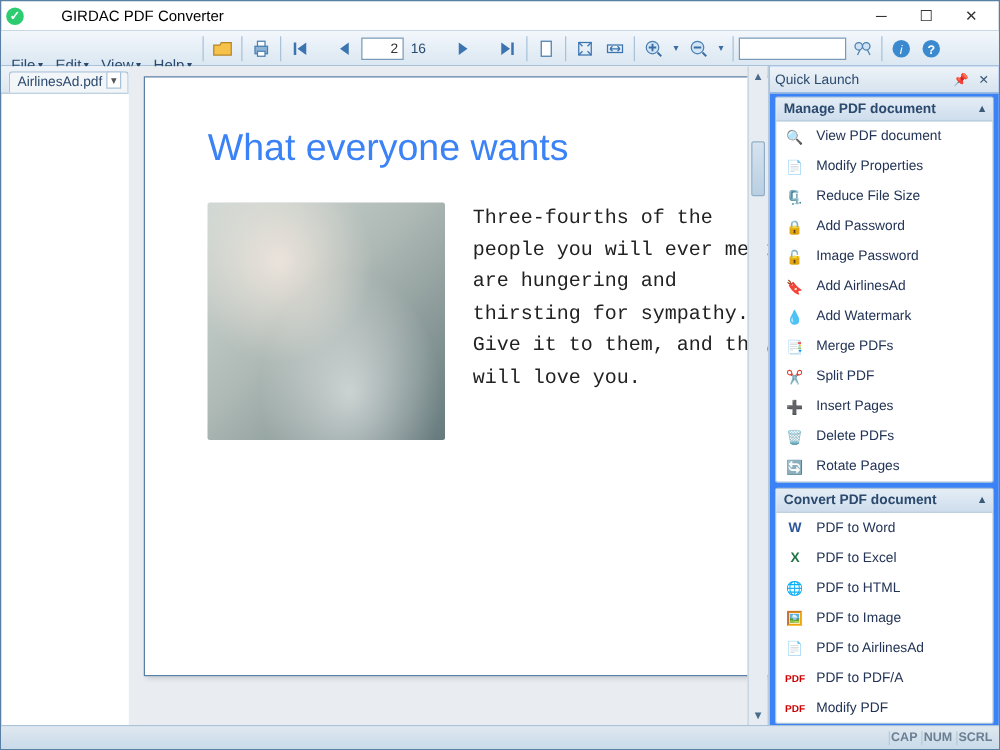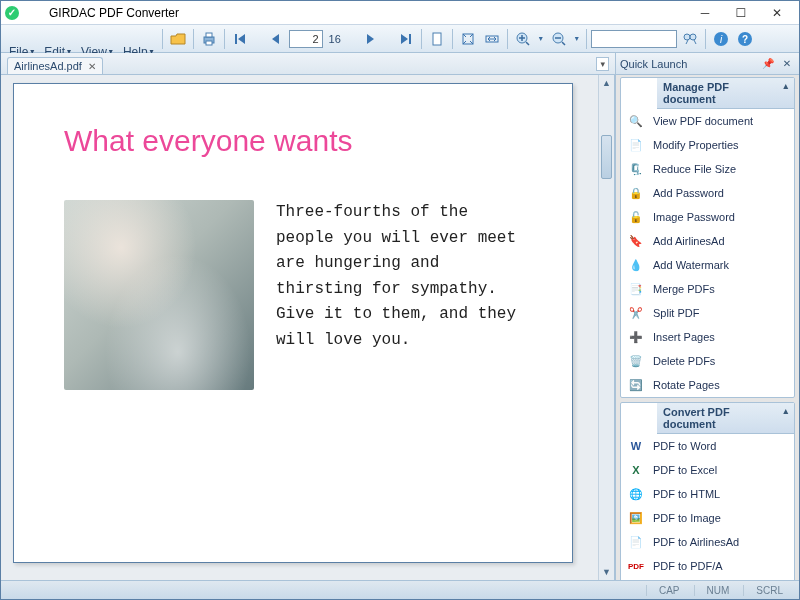--- a/index.html
+++ b/index.html
@@ -18,51 +18,51 @@
   .sep { width:1px;height:20px;background:#a9c2d8;margin:0 2px;}
   .tbtn { width:22px;height:22px;display:flex;align-items:center;justify-content:center;cursor:default;position:relative;}
   .tbtn svg{width:16px;height:16px;}
   .pagebox { width:34px;height:18px;background:#fff;border:1px solid #7a9bb8;font-size:11px;text-align:right;padding:0 3px;color:#333;}
   .pagecount { font-size:11px;color:#2b4a6e;padding:0 4px;}
   .searchbox { width:86px;height:18px;background:#fff;border:1px solid #7a9bb8;}
   .tbtn.round{width:22px;height:22px;}
   .tbtn.round svg circle{fill:#d0e5f7;stroke:#4a7fb0;}
   
   .content { flex:1; display:flex; min-height:0;}
-  .main { flex:1; display:flex; flex-direction:column; min-width:0;}
+  .main { flex:1; display:flex; flex-direction:row; min-width:0;}
   .tabstrip { height:22px; background:linear-gradient(#eef3f8,#dde7f0); border-bottom:1px solid #a9c2d8; display:flex;align-items:flex-end;padding-left:6px;position:relative;}
   .tab { background:#f3f6f9; border:1px solid #a9c2d8;border-bottom:none; border-radius:3px 3px 0 0; font-size:11px;padding:2px 6px;display:flex;align-items:center;gap:6px;color:#2b4a6e;}
   .tab .close{font-size:10px;color:#666;}
   .tab-drop { position:absolute;right:6px;top:4px;font-size:9px;color:#555;border:1px solid #a9c2d8;background:#fff;padding:1px 3px;}
   .docarea { flex:1; background:#e9edf1; position:relative; overflow:hidden; border-right:1px solid #a9c2d8;}
   .vscroll {position:absolute;right:0;top:0;bottom:0;width:16px;background:#e6ecf2;border-left:1px solid #c2d1df;}
   .vscroll .thumb{position:absolute;left:2px;right:2px;top:60px;height:44px;background:linear-gradient(#d6e3ef,#b9cfe2);border:1px solid #8fadc6;border-radius:2px;}
   .vscroll .arr{position:absolute;left:0;right:0;height:16px;display:flex;align-items:center;justify-content:center;font-size:9px;color:#4a6b8a;}
   .vscroll .arr.top{top:0;} .vscroll .arr.bot{bottom:0;}
   .page { position:absolute; left:12px; top:8px; width:560px; height:480px; background:#fff; border:1px solid #5a7fa5; box-shadow:2px 2px 4px rgba(0,0,0,.15); padding: 40px 50px;}
-  .page h1 { font-family: Verdana, Geneva, sans-serif; font-weight: normal; font-size:30px;color:#ec4899;margin-bottom:42px;}
+  .page h1 { font-family: Verdana, Geneva, sans-serif; font-weight: normal; font-size:30px;color:#3b82f6;margin-bottom:26px;}
   .pagebody { display:flex; gap:22px; align-items:flex-start;}
   .photo { width:190px;height:190px;background:linear-gradient(135deg,#cfd7d3 0%, #aeb9b5 45%, #667a7d 100%); position:relative;border-radius:2px;overflow:hidden;}
   .photo::before{content:"";position:absolute;inset:0;background:radial-gradient(ellipse at 30% 25%, rgba(255,240,230,.7) 0%, transparent 40%), radial-gradient(ellipse at 60% 80%, rgba(255,255,255,.55) 0%, transparent 45%);}
   .paratext { font-family: Liberation Mono, monospace; font-size:16px; line-height:1.6; color:#222; flex:1;}
   
-  .rightpanel { width:184px; background:#e5e5e5; display:flex;flex-direction:column; border-left:1px solid #a9c2d8;}
+  .rightpanel { width:184px; background:#3b82f6; display:flex;flex-direction:column; border-left:1px solid #a9c2d8;}
   .ql-header { height:22px;background:linear-gradient(#eef3f8,#d6e3ef);border-bottom:1px solid #a9c2d8;display:flex;align-items:center;padding:0 4px;font-size:11px;color:#2b4a6e;}
   .ql-header span:first-child{flex:1;}
   .ql-hbtn{width:16px;height:14px;display:flex;align-items:center;justify-content:center;font-size:10px;color:#3a5a78;margin-left:2px;}
   .panelbody{flex:1;overflow:auto;padding:2px 4px;}
   .section{background:#fff;border:1px solid #a9c2d8;border-radius:2px;margin-bottom:4px;}
-  .sectionhdr{background:linear-gradient(#e4edf5,#cedded);border-bottom:1px solid #a9c2d8;font-size:11px;font-weight:bold;color:#2b4a6e;padding:3px 6px;display:flex;margin-left:36px;}
+  .sectionhdr{background:linear-gradient(#e4edf5,#cedded);border-bottom:1px solid #a9c2d8;font-size:11px;font-weight:bold;color:#2b4a6e;padding:3px 6px;display:flex;}
   .sectionhdr span:first-child{flex:1;}
   .collapse-icon{font-size:9px;color:#3a5a78;}
   .item{display:flex;align-items:center;gap:8px;padding:3px 6px;font-size:11px;color:#235; cursor:default;}
   .item .ic{width:18px;height:18px;display:flex;align-items:center;justify-content:center;flex-shrink:0;}
   
   .statusbar{height:19px;background:linear-gradient(#dfe8f0,#c9dae9);border-top:1px solid #a9c2d8;display:flex;align-items:center;justify-content:flex-end;padding:0 4px;font-size:10px;color:#6a7f92;gap:2px;}
-  .statusbar span{border-left:1px solid #b7c9d8;padding:0 12px;}
+  .statusbar span{border-left:1px solid #b7c9d8;padding:0 1px;font-weight:bold;}
 </style>
 </head>
 <body>
 
 <div class="window">
 
   <div class="titlebar">
     <div class="icon">✓</div>
     <div class="title">GIRDAC PDF Converter</div>
     <div class="winbtns">

